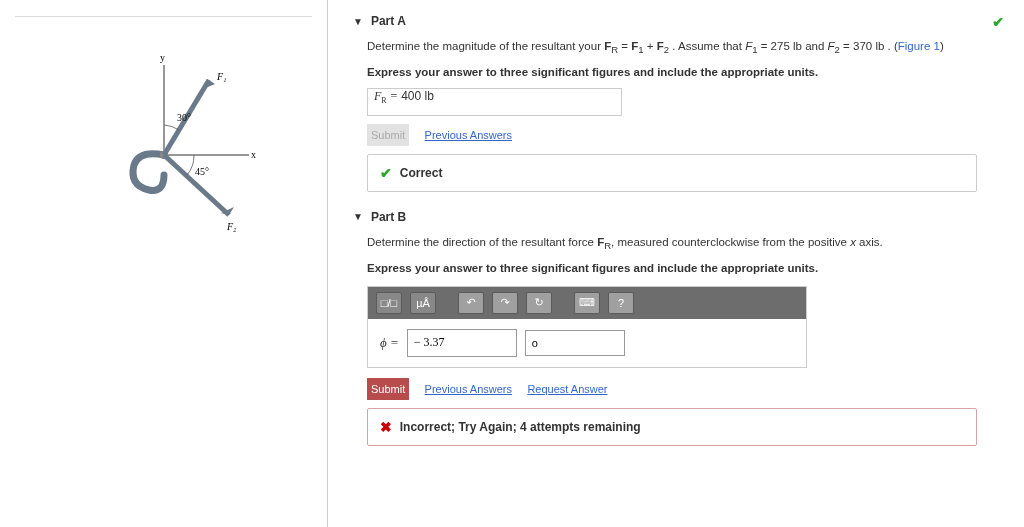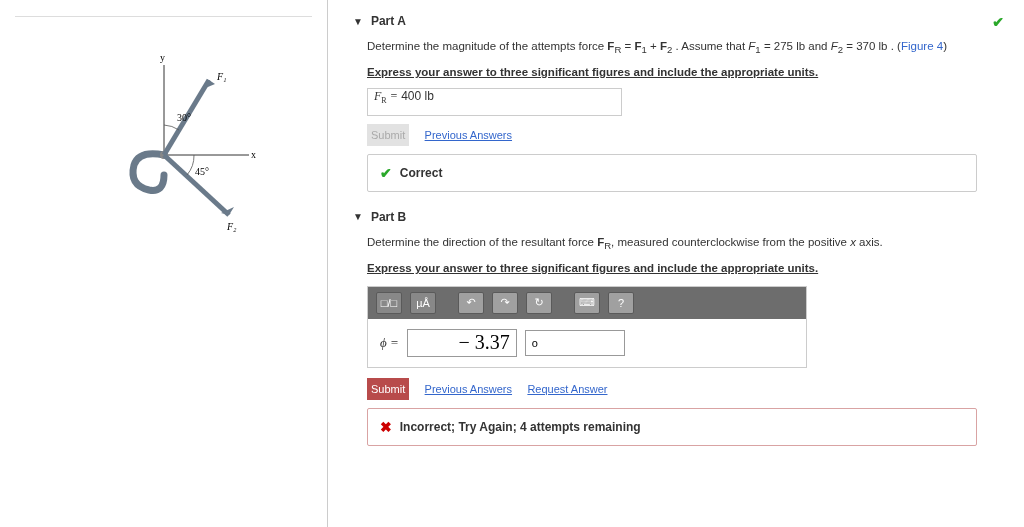--- a/index.html
+++ b/index.html
@@ -68,21 +68,21 @@
     }
     .check-right {
       float: right;
       color: #2aa82a;
       font-weight: bold;
       font-size: 14px;
     }
     .prompt { font-size: 11.5px; margin: 6px 0 6px 14px; line-height: 1.55; }
     .prompt b { font-weight: bold; }
     .figlink { color: #36c; text-decoration: none; cursor: pointer; }
-    .strong { font-weight: bold; text-decoration: underline; }
+    .strong { font-weight: bold; }
 
     .answer-box {
       border: 1px solid #ccc;
       width: 255px;
       height: 28px;
       display: flex;
       align-items: flex-start;
       padding: 0 6px;
       margin: 6px 0 8px 14px;
       font-size: 12px;
@@ -154,23 +154,22 @@
       align-items: center;
       padding: 10px 12px;
       gap: 8px;
     }
     .phi { font-family: 'Times New Roman', serif; font-style: italic; font-size: 13px; }
     .value-field {
       border: 1px solid #999;
       height: 26px;
       width: 110px;
       padding: 13px 6px;
-      font-size: 20px;
+      font-size: 12px;
       font-family: 'Times New Roman', serif;
-      text-align: right;
     }
     .unit-field {
       border: 1px solid #999;
       height: 26px;
       width: 100px;
       padding: 0 6px;
       font-size: 11px;
     }
 
     
@@ -211,23 +210,23 @@
 
 <div class="right-pane">
 
   <div>
     <span class="check-right">✔</span>
     <div class="part-header">
       <span class="caret">▼</span>
       <span>Part A</span>
     </div>
     <div class="prompt">
-      <span>Determine the magnitude of the attempts force </span>
+      <span>Determine the magnitude of the resultant your </span>
       <b>F</b><sub>R</sub> = <b>F</b><sub>1</sub> + <b>F</b><sub>2</sub>
-      <span>. Assume that <i>F</i><sub>1</sub> = 275 lb and <i>F</i><sub>2</sub> = 370 lb . (</span><a class="figlink">Figure 4</a><span>)</span>
+      <span>. Assume that <i>F</i><sub>1</sub> = 275 lb and <i>F</i><sub>2</sub> = 370 lb . (</span><a class="figlink">Figure 1</a><span>)</span>
     </div>
     <div class="prompt strong">Express your answer to three significant figures and include the appropriate units.</div>
     <div class="answer-box">
       <span class="Fr"><i>F<sub>R</sub></i> = </span>&nbsp;<span>400 lb</span>
     </div>
     <div class="submit-row">
       <button class="btn-submit disabled">Submit</button>
       <a class="link">Previous Answers</a>
     </div>
     <div class="feedback-box fb-correct">

